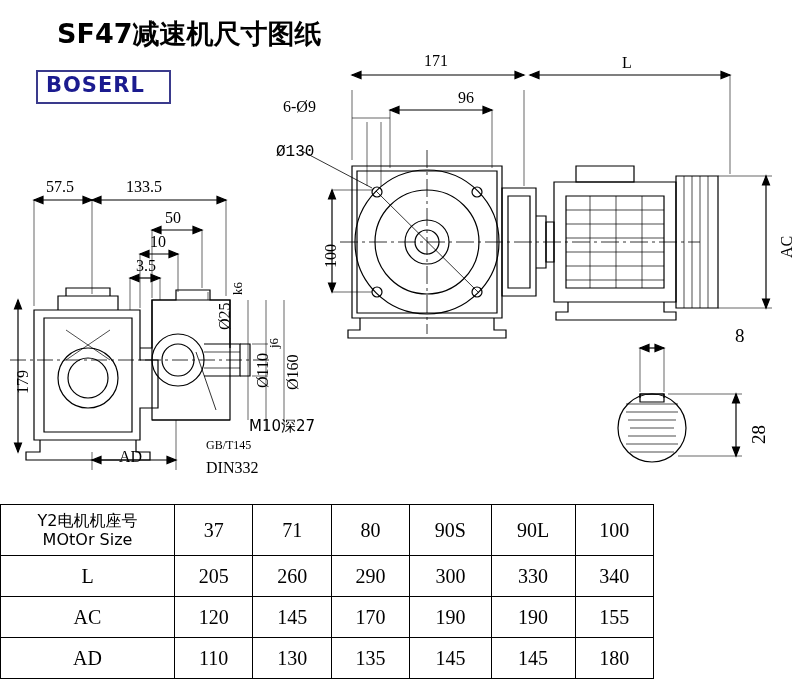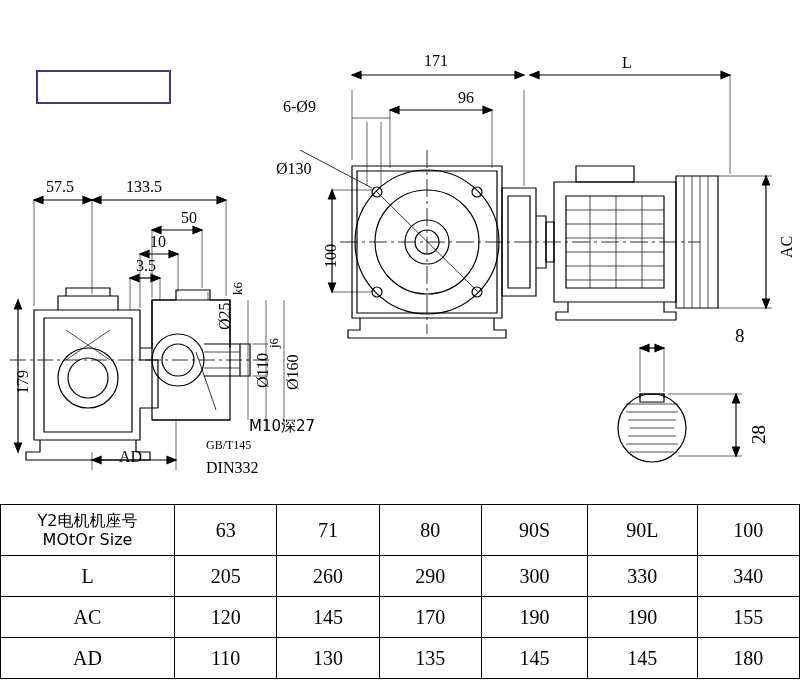--- a/index.html
+++ b/index.html
@@ -18,35 +18,37 @@
              color:#1b1b8f;font-family:"DejaVu Sans", sans-serif;letter-spacing:1px;}
   .lbl{position:absolute;font-size:16px;font-family:"Liberation Serif", serif;white-space:nowrap;}
   .lbl-sm{position:absolute;font-size:13px;font-family:"Liberation Serif", serif;white-space:nowrap;}
   .rot{transform-origin:left top;}
 
   svg.draw{position:absolute;left:0;top:0;width:800px;height:684px;overflow:visible;}
   svg.draw *{vector-effect:non-scaling-stroke;}
 
   
   .table-wrap{position:absolute;left:0;top:504px;width:800px;}
-  table.spec{border-collapse:collapse;width:800px;}
+  table.spec{border-collapse:collapse;width:654px;}
   table.spec td{border:1px solid #000;text-align:center;font-size:20px;
                 font-family:"Liberation Serif", serif;height:40px;padding:0;}
   table.spec td.hdr-cn{font-size:16px;line-height:19px;width:173px;
                        font-family:"DejaVu Sans", sans-serif;padding:2px 0;}
   table.spec td.rowlabel{width:173px;font-size:20px;}
   table.spec tr.first td{height:46px;}
 </style>
 </head>
 <body>
 
 <div class="root">
 
+  <div class="title">SF47减速机尺寸图纸</div>
 
   <div class="logo-box"></div>
+  <div class="logo-text">BOSERL</div>
 
   <svg class="draw" xmlns="http://www.w3.org/2000/svg">
     <g stroke="#000" fill="none" stroke-width="1.2">
 
       <rect x="352" y="166" width="150" height="152"></rect>
       <rect x="357" y="171" width="140" height="142"></rect>
 
       <path d="M360 318 L360 330 L348 330 L348 338 L506 338 L506 330 L494 330 L494 318"></path>
 
       <circle cx="427" cy="242" r="72"></circle>
@@ -192,28 +194,28 @@
       <path d="M736 394 l-3.5 9 h7 z" fill="#000"></path>
       <path d="M736 456 l-3.5 -9 h7 z" fill="#000"></path>
       <path d="M668 394 L742 394 M678 456 L742 456" stroke-width="0.6"></path>
     </g>
   </svg>
 
   <div class="lbl" style="left:424px;top:52px;text-align:right;">171</div>
   <div class="lbl" style="left:622px;top:54px;">L</div>
   <div class="lbl" style="left:458px;top:89px;">96</div>
   <div class="lbl" style="left:283px;top:98px;">6-Ø9</div>
-  <div class="lbl" style="left:276px;top:160px;">Ø130</div>
+  <div class="lbl" style="left:276px;top:143px;font-family:Liberation Mono, monospace;">Ø130</div>
 
   <div class="lbl rot" style="left:322px;top:268px;transform:rotate(-90deg);">100</div>
   <div class="lbl rot" style="left:778px;top:258px;transform:rotate(-90deg);">AC</div>
 
   <div class="lbl" style="left:46px;top:178px;">57.5</div>
   <div class="lbl" style="left:126px;top:178px;">133.5</div>
-  <div class="lbl" style="left:165px;top:209px;margin-left:16px;">50</div>
+  <div class="lbl" style="left:165px;top:209px;">50</div>
   <div class="lbl" style="left:150px;top:233px;">10</div>
   <div class="lbl" style="left:136px;top:257px;">3.5</div>
 
   <div class="lbl rot" style="left:216px;top:330px;transform:rotate(-90deg);">Ø25</div>
   <div class="lbl-sm rot" style="left:230px;top:295px;transform:rotate(-90deg);">k6</div>
   <div class="lbl rot" style="left:254px;top:388px;transform:rotate(-90deg);">Ø110</div>
   <div class="lbl-sm rot" style="left:266px;top:348px;transform:rotate(-90deg);">j6</div>
   <div class="lbl rot" style="left:284px;top:390px;transform:rotate(-90deg);">Ø160</div>
 
   <div class="lbl rot" style="left:14px;top:394px;transform:rotate(-90deg);">179</div>
@@ -227,21 +229,21 @@
   <div class="lbl" style="left:206px;top:459px;font-size:16px;">DIN332</div>
 
   <div class="table-wrap">
     <table class="spec">
       <tbody>
           <tr class="first">
         <td class="hdr-cn">
           <div>Y2电机机座号</div>
           <div>MOtOr Size</div>
         </td>
-        <td>63</td>
+        <td>37</td>
         <td>71</td>
         <td>80</td>
         <td>90S</td>
         <td>90L</td>
         <td>100</td>
       </tr>
       <tr>
         <td class="rowlabel">L</td>
         <td>205</td>
         <td>260</td>

